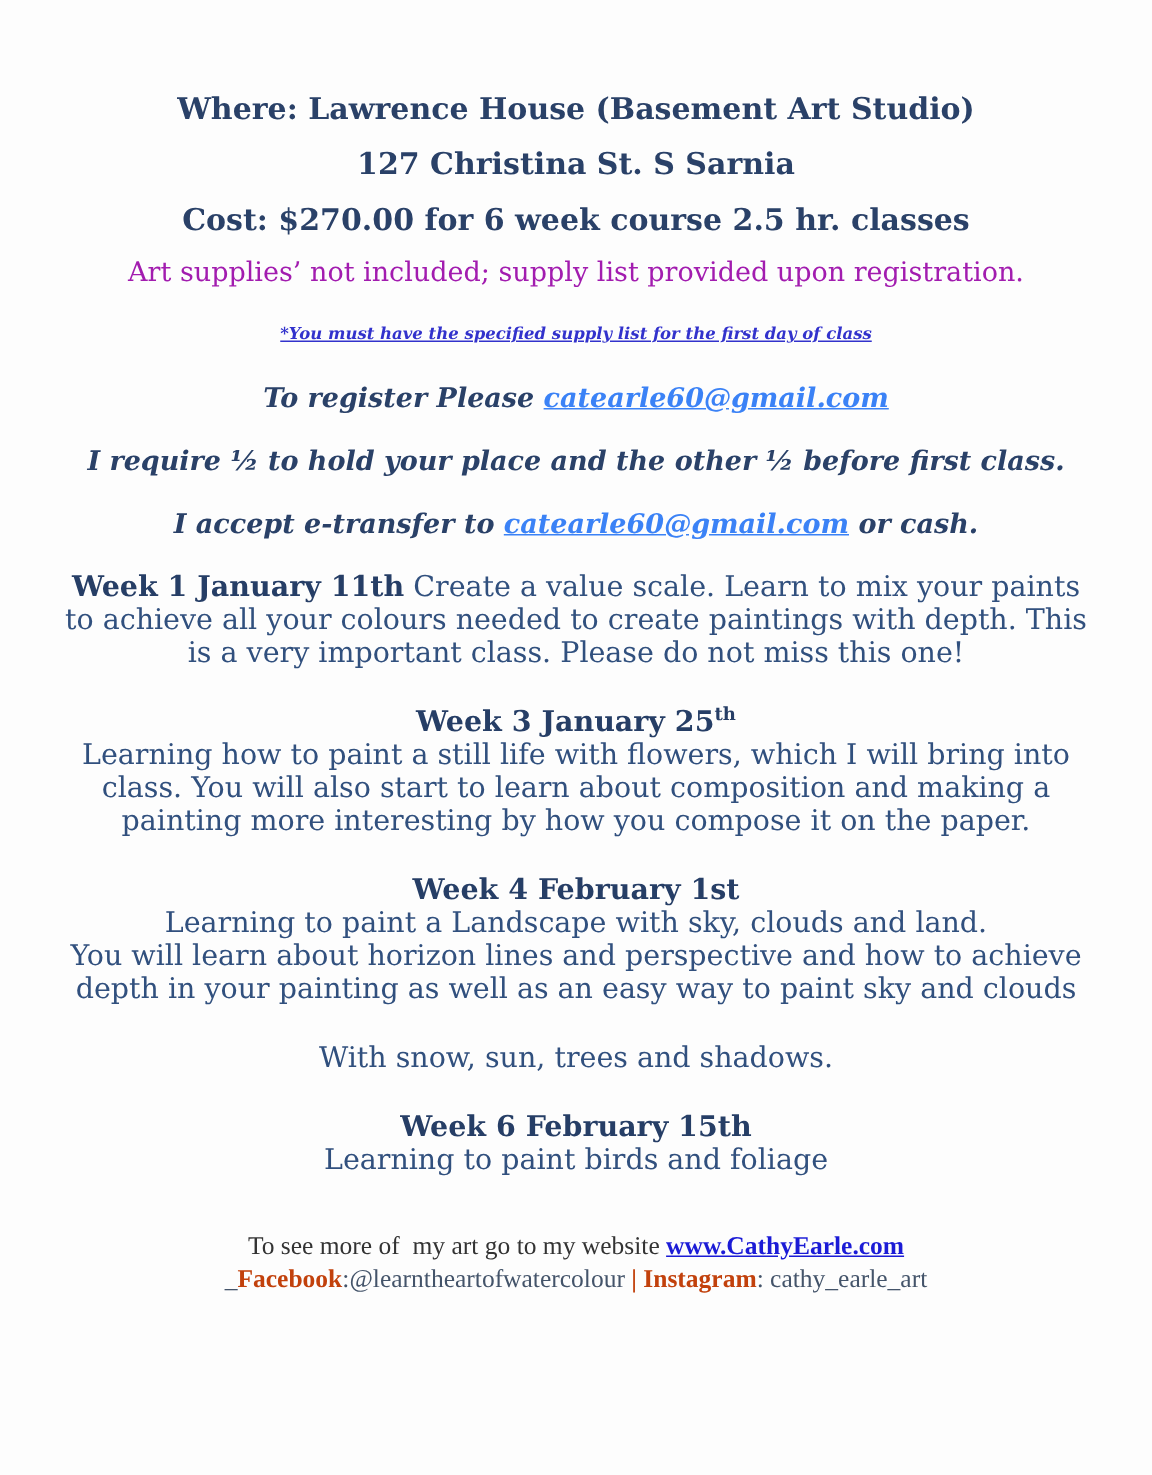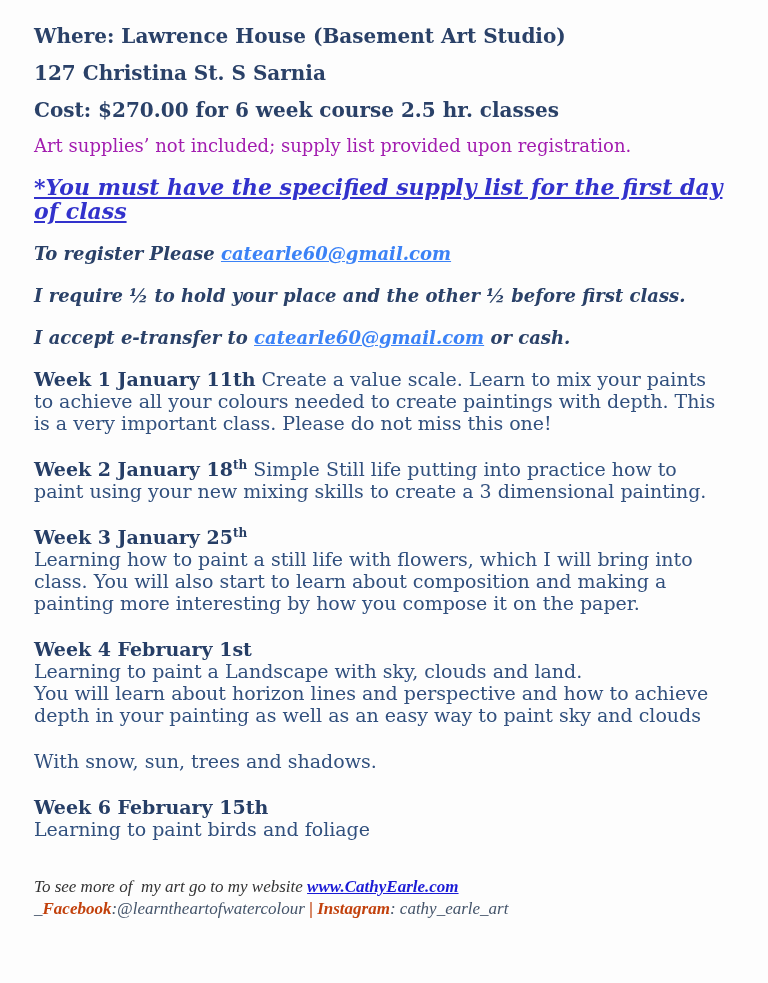--- a/index.html
+++ b/index.html
@@ -4,22 +4,22 @@
 <style>
   html,body{margin:0;padding:0;}
   body{
     width:768px;height:983px;
     background:#fdfdfd;
     font-family:"DejaVu Serif", serif;
     color:#2e4a74;
     overflow:hidden;
   }
   .page{
-    width:700px;margin:0 auto;padding-top:22px;
-    text-align:left;
+    width:700px;margin:0 auto;padding-top:58px;
+    text-align:center;
   }
   .h-main{
     font-size:20px;font-weight:bold;color:#2a4168;
     line-height:28px;margin:0 0 12px 0;
   }
   .h-address{
     font-size:20px;font-weight:bold;color:#2a4168;
     line-height:22px;margin:0 0 12px 0;
   }
   .h-cost{
@@ -28,40 +28,39 @@
   }
   .supplies{
     font-size:18px;color:#a21caf;line-height:24px;margin:0 0 17px 0;
   }
   .note{
     font-style:italic;font-weight:bold;
     font-size:18px;line-height:24px;
     color:#2a4168;margin:0 0 18px 0;
   }
   .note-supply{
-    font-size:22px;color:#3232cc;
+    font-size:11px;color:#3232cc;
     text-decoration:underline;
     margin:0 0 19px 0;
   }
   .link{
     color:#3b82f6;text-decoration:underline;cursor:pointer;
   }
   .week{
     font-size:19px;line-height:22px;color:#31507e;
     margin:0 0 24px 0;
   }
   .week .line{white-space:nowrap;}
   .week-lead{font-weight:bold;color:#263e66;}
   .week-title{font-weight:bold;color:#263e66;white-space:nowrap;}
   sup.ord{font-size:12px;vertical-align:super;line-height:0;}
   .footer{
     font-family:"Liberation Serif", serif;
     font-size:17px;line-height:22px;color:#333333;
     margin-top:36px;
-    font-style:italic;
   }
   .footer .pre{white-space:pre-wrap;}
   .footer .site-link{color:#1b1bd6;font-weight:bold;text-decoration:underline;cursor:pointer;}
   .footer .bold-dark{font-weight:bold;color:#c2410c;margin-top:48px;}
   .footer .slate{color:#44546a;}
   .footer .underscore{color:#44546a;}
 </style>
 </head>
 <body>
 
@@ -88,26 +87,20 @@
   </div>
 
   <div class="week" style="margin-top:14px;">
     <div class="line">
       <span class="week-lead">Week 1 January 11th</span><span> Create a value scale. Learn to mix your paints</span>
     </div>
     <div class="line">to achieve all your colours needed to create paintings with depth. This</div>
     <div class="line">is a very important class. Please do not miss this one!</div>
   </div>
 
-  <div class="week">
-    <div class="line">
-      <span class="week-lead"><span>Week 2 January 18</span><sup class="ord">th</sup></span><span> Simple Still life putting into practice how to</span>
-    </div>
-    <div class="line">paint using your new mixing skills to create a 3 dimensional painting.</div>
-  </div>
 
   <div class="week">
     <div class="week-title">
       <span>Week 3 January 25</span><sup class="ord">th</sup>
     </div>
     <div class="line">Learning how to paint a still life with flowers, which I will bring into</div>
     <div class="line">class. You will also start to learn about composition and making a</div>
     <div class="line">painting more interesting by how you compose it on the paper.</div>
   </div>
 

